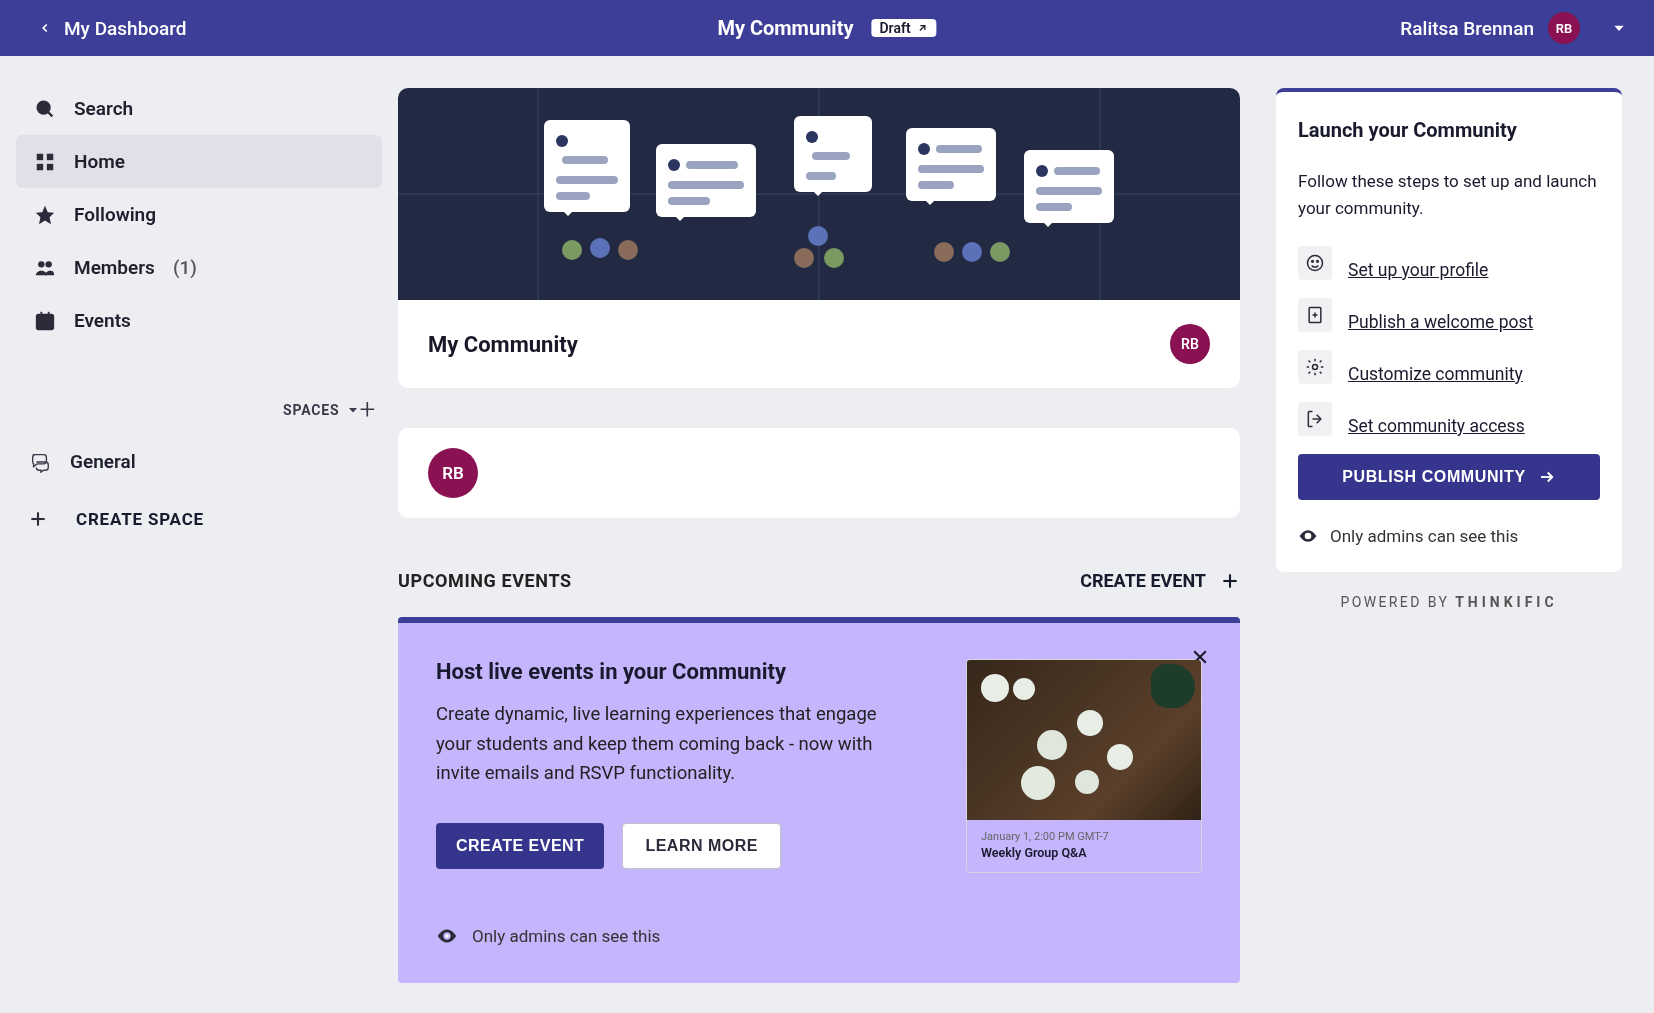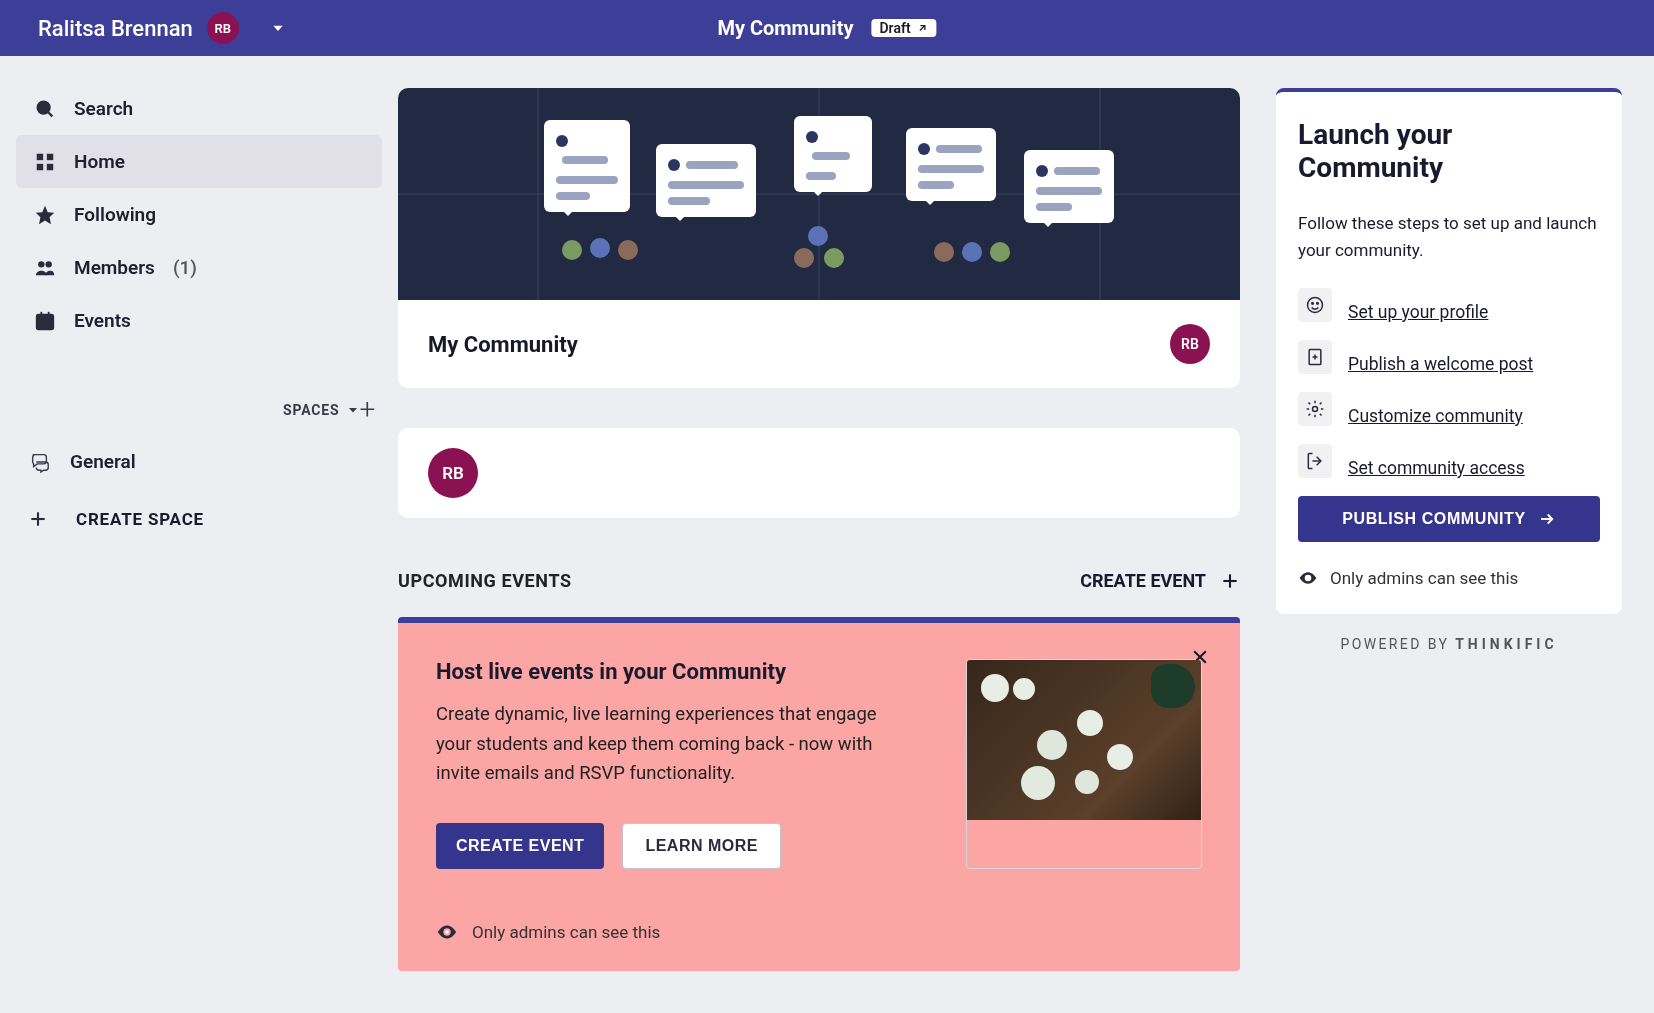--- a/index.html
+++ b/index.html
@@ -24,21 +24,21 @@
 .tb-left svg { width: 14px; height: 14px; }
 .tb-left span { font-size: 19px; font-weight: 500; }
 .tb-center { display: flex; align-items: center; gap: 18px; position: absolute; left: 50%; transform: translateX(-50%); }
 .tb-center .title { font-size: 20px; font-weight: 700; }
 .badge-draft {
   background: #fff; color: #1a1a2e; border-radius: 4px; padding: 1px 8px;
   font-size: 14px; font-weight: 600; display: flex; align-items: center; gap: 6px;
   cursor: pointer;
 }
 .tb-right { display: flex; align-items: center; gap: 14px; }
-.tb-right .uname { font-size: 22px; font-weight: 500; }
+.tb-right .uname { font-size: 19px; font-weight: 500; }
 .avatar-circle {
   width: 32px; height: 32px; border-radius: 50%;
   background: #8a1253; color: #fff; display:flex; align-items:center; justify-content:center;
   font-size: 13px; font-weight: 600;
 }
 .tb-right .caret { margin-left: 18px; cursor: pointer; }
 
 .layout { display: flex; height: calc(100% - 56px); }
 .sidebar {
   width: 398px; padding: 26px 16px;
@@ -101,22 +101,22 @@
 .composer input::placeholder { color:#777; }
 
 .events-header {
   display:flex; align-items:center; justify-content:space-between;
   margin-top: 52px;
 }
 .events-header .label { font-size:18px; font-weight:700; letter-spacing:.6px; color:#222; }
 .events-header .create { display:flex; align-items:center; gap:14px; font-size:18px; font-weight:700; cursor:pointer; }
 
 .events-card {
-  background:#fca5a5; border-radius:4px; margin-top: 26px;
-  border-top: 6px solid #3d3e97; position:relative; padding: 36px 38px 28px 38px;
+  background:#c4b5fd; border-radius:4px; margin-top: 26px;
+  border-top: 6px solid #3d3e97; position:relative; padding: 36px 38px 36px 38px;
 }
 .events-card .close { position:absolute; top:24px; right:30px; cursor:pointer; }
 .events-card-body { display:flex; gap: 56px; }
 .events-text { flex:1; }
 .events-text h3 { font-size:22px; font-weight:700; margin-bottom:16px; }
 .events-text p { font-size:18.5px; line-height:1.6; color:#222; }
 .events-text .buttons { display:flex; gap:18px; margin-top: 34px; }
 .btn-primary {
   background:#36358d; color:#fff; border:none; border-radius:4px;
   padding: 13px 20px; font-size:16px; font-weight:700; letter-spacing:.5px; cursor:pointer;
@@ -135,21 +135,21 @@
 .event-preview .meta .title { font-size:12.5px; font-weight:600; margin-top:2px; }
 .events-card .admin-note {
   display:flex; align-items:center; gap:14px; margin-top: 52px; font-size:17px; color:#333;
 }
 
 .rail { width: 378px; padding: 32px 32px 0 0; }
 .launch-card {
   background:#fff; border-radius:8px; border-top:4px solid #3d3e97;
   padding: 26px 22px 26px 22px;
 }
-.launch-card h3 { font-size:28px; font-weight:700; margin-bottom: 26px; }
+.launch-card h3 { font-size:20px; font-weight:700; margin-bottom: 26px; }
 .launch-card p.sub { font-size:17px; line-height:1.6; margin-bottom: 24px; }
 .launch-step { display:flex; align-items:center; gap:16px; margin-bottom: 18px; cursor:pointer; }
 .launch-step .icn {
   width:34px; height:34px; border-radius:4px; background:#f1f1f4;
   display:flex; align-items:center; justify-content:center;
 }
 .launch-step a { font-size:17.5px; color:#1a1a2e; text-decoration:underline;margin-top:13px; }
 .publish-btn {
   width:100%; background:#36358d; color:#fff; border:none; border-radius:4px;
   padding: 14px 0; font-size:16px; font-weight:700; letter-spacing:.6px;
@@ -168,20 +168,26 @@
 .bubble .dot { width:12px; height:12px; border-radius:50%; background:#2a3660; display:inline-block; vertical-align:middle; }
 .bubble .line { height:8px; border-radius:4px; background:#9aa3bf; margin-top:8px; }
 .bubble .line.short { width:55%; }
 .avdot { position:absolute; width:20px; height:20px; border-radius:50%; }
 
 </style>
 </head>
 <body>
 
 <div class="topbar">
+  <div class="tb-left">
+    <svg viewBox="0 0 24 24" fill="none" stroke="#fff" stroke-width="3">
+        <polyline points="15 18 9 12 15 6"></polyline>
+      </svg>
+    <span>My Dashboard</span>
+  </div>
   <div class="tb-center">
     <span class="title">My Community</span>
     <div class="badge-draft">
       <span>Draft</span>
       <svg width="12" height="12" viewBox="0 0 24 24" fill="none" stroke="#1a1a2e" stroke-width="2.5">
           <polyline points="7 17 17 7"></polyline>
           <polyline points="8 7 17 7 17 16"></polyline>
         </svg>
     </div>
   </div>
@@ -352,20 +358,24 @@
           <div class="img">
             <span class="leaf" style="width:28px;height:28px;background:#e8ede6;left:14px;top:14px"></span>
             <span class="leaf" style="width:22px;height:22px;background:#e8ede6;left:46px;top:18px"></span>
             <span class="leaf" style="width:30px;height:30px;background:#dfe6dc;left:70px;top:70px"></span>
             <span class="leaf" style="width:26px;height:26px;background:#e8ede6;left:110px;top:50px"></span>
             <span class="leaf" style="width:34px;height:34px;background:#e2e9df;left:54px;top:106px"></span>
             <span class="leaf" style="width:26px;height:26px;background:#e8ede6;left:140px;top:84px"></span>
             <span class="leaf" style="width:24px;height:24px;background:#dfe6dc;left:108px;top:110px"></span>
             <span class="leaf" style="width:44px;height:44px;background:#1e3c2a;right:6px;top:4px;border-radius:40% 60% 55% 45%"></span>
           </div>
+          <div class="meta">
+            <div class="date">January 1, 2:00 PM GMT-7</div>
+            <div class="title">Weekly Group Q&amp;A</div>
+          </div>
         </div>
       </div>
       <div class="admin-note">
         <svg width="22" height="22" viewBox="0 0 24 24" fill="#2b2b3a">
               <path d="M12 5C6 5 2 12 2 12s4 7 10 7 10-7 10-7-4-7-10-7zm0 11a4 4 0 110-8 4 4 0 010 8z"></path>
               <circle cx="12" cy="12" r="2" fill="#fff"></circle>
             </svg>
         <span>Only admins can see this</span>
       </div>
     </div>

